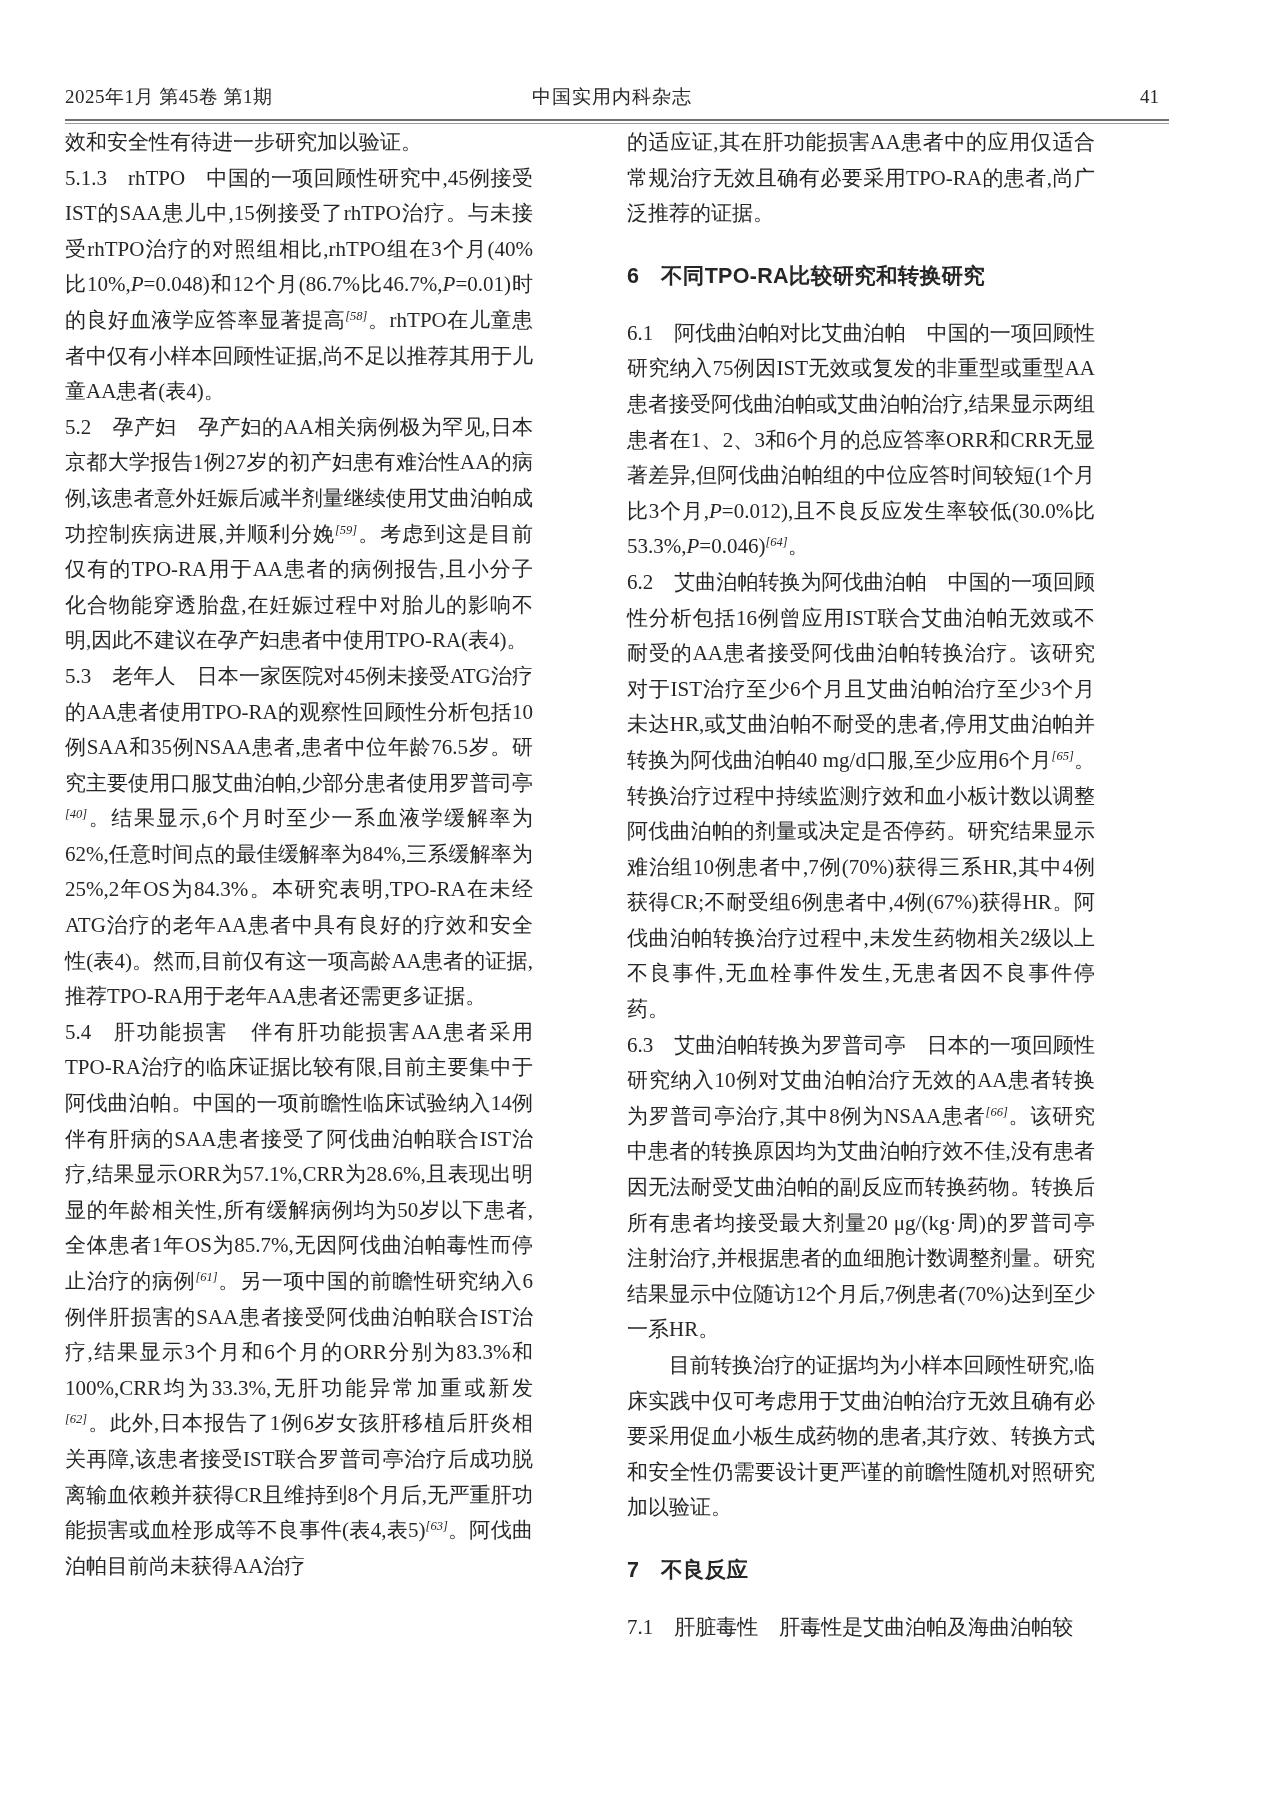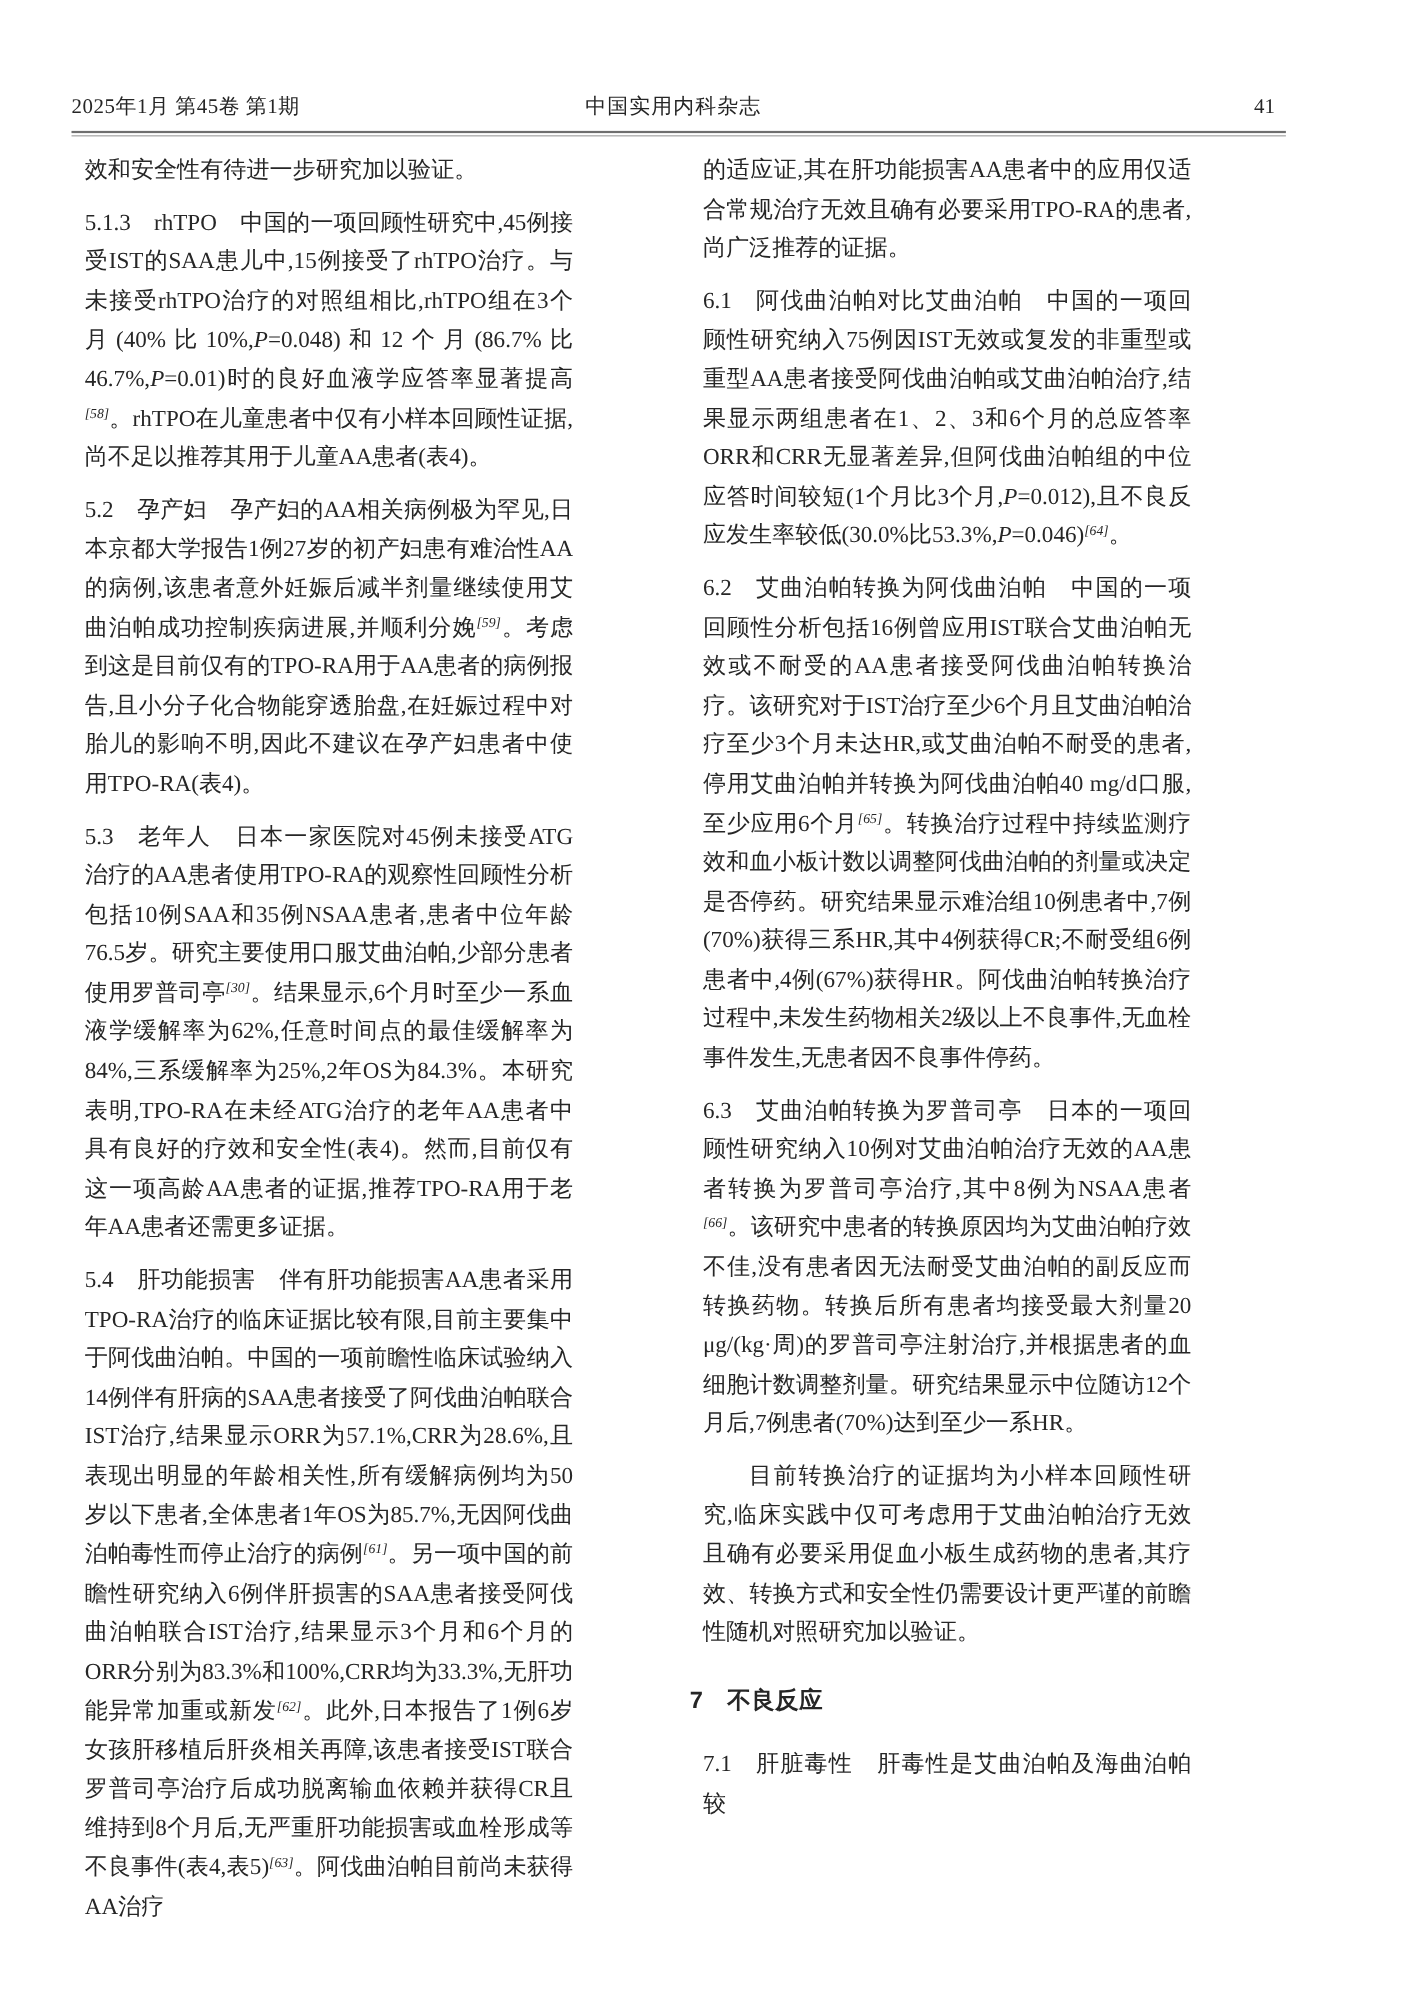--- a/index.html
+++ b/index.html
@@ -10,21 +10,21 @@
   }
   .page{padding:84px 64px 0 65px;}
   .hdr{display:flex;align-items:baseline;font-size:19px;width:1100px;}
   .hdr .l{width:33%;text-align:left;letter-spacing:.5px;}
   .hdr .c{width:34%;text-align:center;letter-spacing:1px;}
   .hdr .r{width:33%;text-align:right;padding-right:6px;}
   .rule{width:1104px;height:2px;margin-top:9px;
         border-top:2px solid #6f6f6f;border-bottom:1px solid #9a9a9a;}
   .columns{display:flex;gap:94px;margin-top:1px;}
   .col{width:468px;font-size:21px;line-height:35.6px;text-align:justify;}
-  .para{margin:12px;}
+  .para{margin:0;}
   .para.indent{text-indent:2em;}
   .heading{
     font-family:"Liberation Sans", sans-serif;
     font-weight:700;font-size:21.5px;line-height:30px;
     margin:29px 0 25px;text-align:left;letter-spacing:.3px;
   }
   sup{font-size:12.5px;line-height:0;vertical-align:7px;letter-spacing:0;font-style:italic;}
   i{font-style:italic;}
 </style>
 </head>
@@ -35,25 +35,26 @@
     <span class="l">2025年1月 第45卷 第1期</span>
     <span class="c">中国实用内科杂志</span>
     <span class="r">41</span>
   </div>
   <div class="rule"></div>
   <div class="columns">
     <div class="col" id="col-left">
         <div class="para"><span>效和安全性有待进一步研究加以验证。</span></div>
         <div class="para"><span>5.1.3 rhTPO 中国的一项回顾性研究中,45例接受IST的SAA患儿中,15例接受了rhTPO治疗。与未接受rhTPO治疗的对照组相比,rhTPO组在3个月(40%比10%,</span><i>P</i><span>=0.048)和12个月(86.7%比46.7%,</span><i>P</i><span>=0.01)时的良好血液学应答率显著提高</span><sup>[58]</sup><span>。rhTPO在儿童患者中仅有小样本回顾性证据,尚不足以推荐其用于儿童AA患者(表4)。</span></div>
         <div class="para"><span>5.2 孕产妇 孕产妇的AA相关病例极为罕见,日本京都大学报告1例27岁的初产妇患有难治性AA的病例,该患者意外妊娠后减半剂量继续使用艾曲泊帕成功控制疾病进展,并顺利分娩</span><sup>[59]</sup><span>。考虑到这是目前仅有的TPO-RA用于AA患者的病例报告,且小分子化合物能穿透胎盘,在妊娠过程中对胎儿的影响不明,因此不建议在孕产妇患者中使用TPO-RA(表4)。</span></div>
-        <div class="para"><span>5.3 老年人 日本一家医院对45例未接受ATG治疗的AA患者使用TPO-RA的观察性回顾性分析包括10例SAA和35例NSAA患者,患者中位年龄76.5岁。研究主要使用口服艾曲泊帕,少部分患者使用罗普司亭</span><sup>[30]</sup><span>。结果显示,6个月时至少一系血液学缓解率为62%,任意时间点的最佳缓解率为84%,三系缓解率为25%,2年OS为84.3%。本研究表明,TPO-RA在未经ATG治疗的老年AA患者中具有良好的疗效和安全性(表4)。然而,目前仅有这一项高龄AA患者的证据,推荐TPO-RA用于老年AA患者还需更多证据。</span></div>
+        <div class="para"><span>5.3 老年人 日本一家医院对45例未接受ATG治疗的AA患者使用TPO-RA的观察性回顾性分析包括10例SAA和35例NSAA患者,患者中位年龄76.5岁。研究主要使用口服艾曲泊帕,少部分患者使用罗普司亭</span><sup>[40]</sup><span>。结果显示,6个月时至少一系血液学缓解率为62%,任意时间点的最佳缓解率为84%,三系缓解率为25%,2年OS为84.3%。本研究表明,TPO-RA在未经ATG治疗的老年AA患者中具有良好的疗效和安全性(表4)。然而,目前仅有这一项高龄AA患者的证据,推荐TPO-RA用于老年AA患者还需更多证据。</span></div>
         <div class="para"><span>5.4 肝功能损害 伴有肝功能损害AA患者采用TPO-RA治疗的临床证据比较有限,目前主要集中于阿伐曲泊帕。中国的一项前瞻性临床试验纳入14例伴有肝病的SAA患者接受了阿伐曲泊帕联合IST治疗,结果显示ORR为57.1%,CRR为28.6%,且表现出明显的年龄相关性,所有缓解病例均为50岁以下患者,全体患者1年OS为85.7%,无因阿伐曲泊帕毒性而停止治疗的病例</span><sup>[61]</sup><span>。另一项中国的前瞻性研究纳入6例伴肝损害的SAA患者接受阿伐曲泊帕联合IST治疗,结果显示3个月和6个月的ORR分别为83.3%和100%,CRR均为33.3%,无肝功能异常加重或新发</span><sup>[62]</sup><span>。此外,日本报告了1例6岁女孩肝移植后肝炎相关再障,该患者接受IST联合罗普司亭治疗后成功脱离输血依赖并获得CR且维持到8个月后,无严重肝功能损害或血栓形成等不良事件(表4,表5)</span><sup>[63]</sup><span>。阿伐曲泊帕目前尚未获得AA治疗</span></div>
       </div>
     <div class="col" id="col-right">
         <div class="para"><span>的适应证,其在肝功能损害AA患者中的应用仅适合常规治疗无效且确有必要采用TPO-RA的患者,尚广泛推荐的证据。</span></div>
+        <div class="heading"><span>6 不同TPO-RA比较研究和转换研究</span></div>
         <div class="para"><span>6.1 阿伐曲泊帕对比艾曲泊帕 中国的一项回顾性研究纳入75例因IST无效或复发的非重型或重型AA患者接受阿伐曲泊帕或艾曲泊帕治疗,结果显示两组患者在1、2、3和6个月的总应答率ORR和CRR无显著差异,但阿伐曲泊帕组的中位应答时间较短(1个月比3个月,</span><i>P</i><span>=0.012),且不良反应发生率较低(30.0%比53.3%,</span><i>P</i><span>=0.046)</span><sup>[64]</sup><span>。</span></div>
         <div class="para"><span>6.2 艾曲泊帕转换为阿伐曲泊帕 中国的一项回顾性分析包括16例曾应用IST联合艾曲泊帕无效或不耐受的AA患者接受阿伐曲泊帕转换治疗。该研究对于IST治疗至少6个月且艾曲泊帕治疗至少3个月未达HR,或艾曲泊帕不耐受的患者,停用艾曲泊帕并转换为阿伐曲泊帕40 mg/d口服,至少应用6个月</span><sup>[65]</sup><span>。转换治疗过程中持续监测疗效和血小板计数以调整阿伐曲泊帕的剂量或决定是否停药。研究结果显示难治组10例患者中,7例(70%)获得三系HR,其中4例获得CR;不耐受组6例患者中,4例(67%)获得HR。阿伐曲泊帕转换治疗过程中,未发生药物相关2级以上不良事件,无血栓事件发生,无患者因不良事件停药。</span></div>
         <div class="para"><span>6.3 艾曲泊帕转换为罗普司亭 日本的一项回顾性研究纳入10例对艾曲泊帕治疗无效的AA患者转换为罗普司亭治疗,其中8例为NSAA患者</span><sup>[66]</sup><span>。该研究中患者的转换原因均为艾曲泊帕疗效不佳,没有患者因无法耐受艾曲泊帕的副反应而转换药物。转换后所有患者均接受最大剂量20 μg/(kg·周)的罗普司亭注射治疗,并根据患者的血细胞计数调整剂量。研究结果显示中位随访12个月后,7例患者(70%)达到至少一系HR。</span></div>
         <div class="para indent"><span>目前转换治疗的证据均为小样本回顾性研究,临床实践中仅可考虑用于艾曲泊帕治疗无效且确有必要采用促血小板生成药物的患者,其疗效、转换方式和安全性仍需要设计更严谨的前瞻性随机对照研究加以验证。</span></div>
         <div class="heading"><span>7 不良反应</span></div>
         <div class="para"><span>7.1 肝脏毒性 肝毒性是艾曲泊帕及海曲泊帕较</span></div>
       </div>
   </div>
 </div>
 

